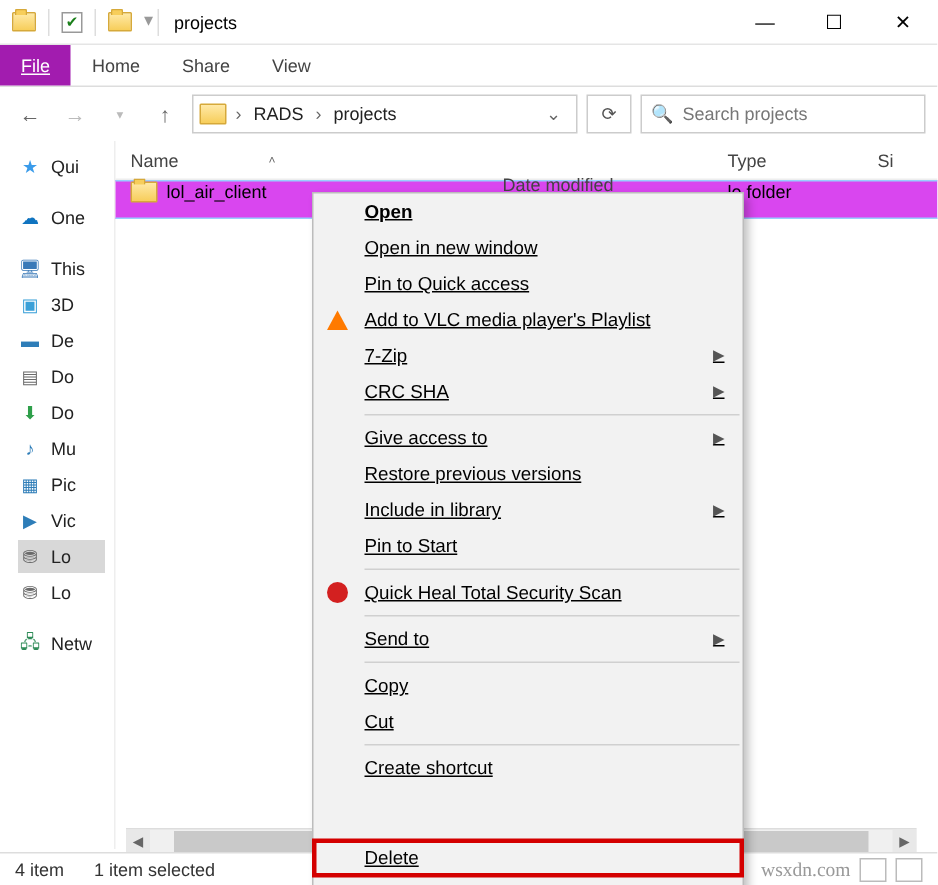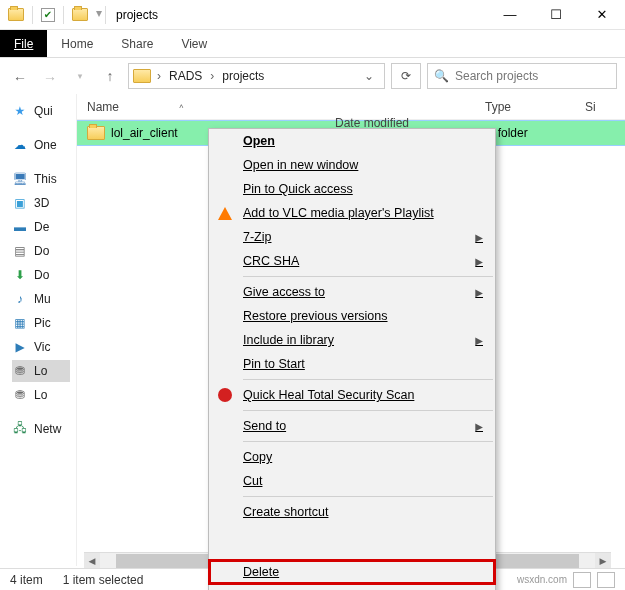--- a/index.html
+++ b/index.html
@@ -45,21 +45,21 @@
   .qat .sep { width:1px; height:18px; background:#ddd; margin:0 4px;}
   .titlebar .title { padding-left:10px; font-size:12px; }
   .winbtns { margin-left:auto; display:flex; }
   .winbtn { width:46px; height:30px; display:flex; align-items:center; justify-content:center; font-size:13px; font-family:Arial; }
   
   .ribbon {
     display:flex; align-items:center; height:28px; border-bottom:1px solid #ddd;
     font-size:12px;
   }
   .ribbon .file-tab{
-    background:#000000; color:#fff; padding:0 14px; height:100%; display:flex; align-items:center;text-decoration:underline;
+    background:#a21caf; color:#fff; padding:0 14px; height:100%; display:flex; align-items:center;text-decoration:underline;
   }
   .ribbon .tab{ padding:0 14px; height:100%; display:flex; align-items:center; color:#444;}
   
   .navbar{
     display:flex; align-items:center; height:36px; padding:4px 8px; gap:6px;
   }
   .nav-arrow{width:24px;height:24px;display:flex;align-items:center;justify-content:center;color:#666;font-size:14px;}
   .nav-arrow.disabled{color:#bbb;}
   .nav-up{font-size:14px;color:#666;width:24px;text-align:center;}
   .address{
@@ -93,22 +93,22 @@
   .cols{
     display:flex;height:26px;align-items:center;border-bottom:1px solid #eee;
     color:#444;padding-left:10px;justify-content:space-between;
   }
   .col-name{flex:0 0 248px;display:flex;align-items:center;gap:60px;}
   .col-date{flex:0 0 150px;margin-top:32px;}
   .col-type{flex:0 0 100px;}
   .col-size{flex:0 0 40px;}
   .sort-caret{font-size:8px;color:#666;}
   .filerow{
-    display:flex;align-items:center;height:26px;padding-left:10px;
-    background:#86efac;border-top:1px solid #99cfff;border-bottom:1px solid #99cfff;
+    display:flex;align-items:flex-start;height:26px;padding-left:10px;
+    background:#d946ef;border-top:1px solid #99cfff;border-bottom:1px solid #99cfff;
   }
   .filerow .fname{flex:0 0 248px;display:flex;align-items:center;gap:6px;white-space:nowrap;}
   .filerow .fdate{flex:0 0 150px;}
   .filerow .ftype{flex:0 0 100px;}
   .folder-icon{
     width:18px;height:14px;background:linear-gradient(#ffe9a6,#f7ce5b);border:1px solid #d6a93a;border-radius:1px;position:relative;flex-shrink:0;
   }
   .folder-icon::before{content:"";position:absolute;top:-3px;left:1px;width:6px;height:3px;background:#f7ce5b;border:1px solid #d6a93a;border-bottom:none;border-radius:1px 1px 0 0;}
   
   .ctxmenu{
@@ -135,21 +135,21 @@
     display:flex;align-items:center;
   }
   .hscroll .track{flex:1;background:#c9c9c9;height:14px;margin:0 16px;}
   .hscroll .btn{width:16px;height:16px;background:#e8e8e8;display:flex;align-items:center;justify-content:center;font-size:9px;color:#666;}
   
   .status{
     position:absolute;bottom:0;left:0;right:0;height:22px;border-top:1px solid #ddd;
     background:#fff;display:flex;align-items:center;padding:0 10px;font-size:12px;color:#333;
   }
   .status .sgap{width:20px;display:inline-block;}
-  .status .watermark{margin-left:auto;color:#999;font-size:10px;}
+  .status .watermark{margin-left:auto;color:#999;font-size:13px;font-family:Liberation Serif, serif;}
   .status .viewbox{width:18px;height:16px;border:1px solid #bbb;margin-left:6px;}
 </style>
 </head>
 <body>
 
 <div class="titlebar">
   <div class="qat">
     <div class="folder-glyph"></div>
     <span class="sep"></span>
     <div class="check">✔</div>

